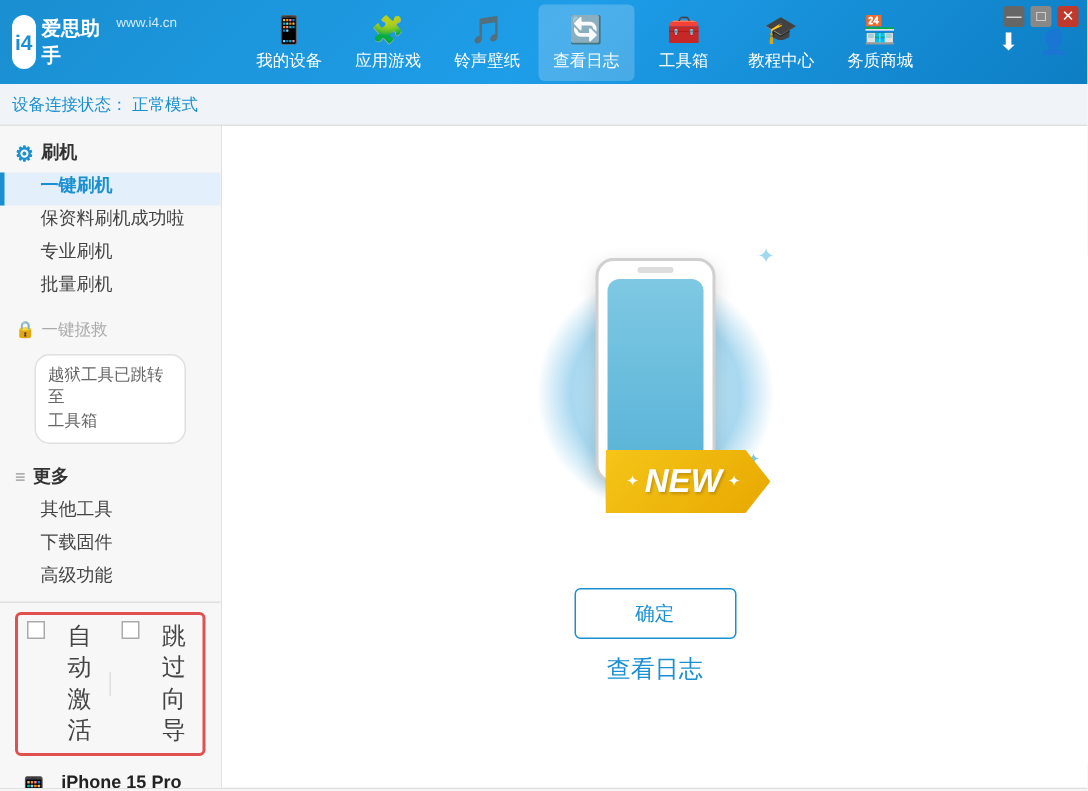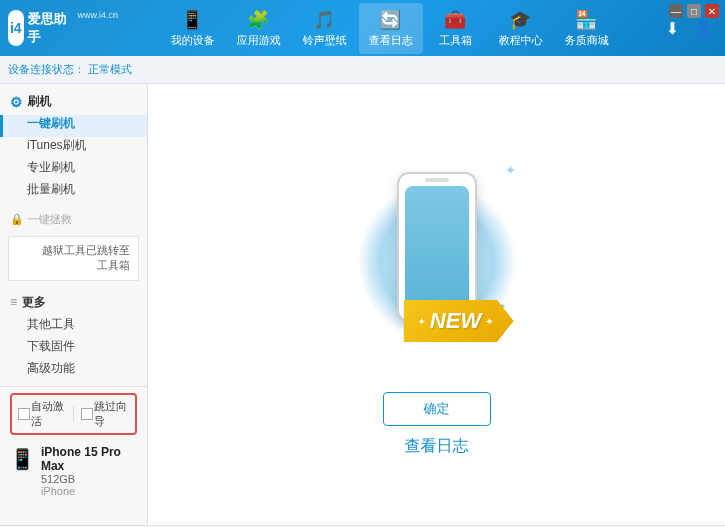--- a/index.html
+++ b/index.html
@@ -40,21 +40,21 @@
     .sidebar-section { padding: 4px 0; }
     .sidebar-section-header { display: flex; align-items: center; padding: 5px 10px; font-size: 12px; font-weight: bold; color: #333; }
     .sidebar-section-header .section-icon { margin-right: 5px; font-size: 14px; color: #1a8fd1; }
 
     .sidebar-item { padding: 0 10px 5px 24px; font-size: 12px; color: #444; cursor: pointer; border-left: 3px solid transparent; }
     .sidebar-item.active { background: #e3f0fb; color: #1a8fd1; border-left: 3px solid #1a8fd1; font-weight: bold; }
 
     .sidebar-disabled { padding: 5px 10px; font-size: 11px; color: #aaa; display: flex; align-items: center; gap: 4px; }
     .sidebar-disabled .lock-icon { font-size: 11px; color: #bbb; }
 
-    .sidebar-note { margin: 4px 8px; padding: 6px 8px; background: #fff; border: 1px solid #e0e0e0; border-radius: 0; font-size: 11px; color: #666; text-align: right; line-height: 1.4; }
+    .sidebar-note { margin: 4px 23px; padding: 6px 8px; background: #fff; border: 1px solid #e0e0e0; border-radius: 10px; font-size: 11px; color: #666; text-align: left; line-height: 1.4; }
 
     .sidebar-more-header { display: flex; align-items: center; padding: 5px 10px; font-size: 12px; font-weight: bold; color: #333; }
     .sidebar-more-header .more-icon { margin-right: 5px; font-size: 12px; color: #999; }
 
     
     .content { flex: 1; display: flex; flex-direction: column; align-items: center; justify-content: center; background: white; position: relative; }
 
     
     .phone-illustration { position: relative; width: 200px; height: 220px; margin-bottom: 20px; }
     .phone-glow { position: absolute; top: 50%; left: 50%; transform: translate(-50%, -50%); width: 160px; height: 160px; background: radial-gradient(circle, #d0eef8 0%, #a8d8f0 50%, transparent 70%); border-radius: 50%; }
@@ -72,21 +72,21 @@
     .success-text { font-size: 18px; color: #333; margin-bottom: 16px; }
     .confirm-btn { padding: 7px 40px; background: white; border: 1px solid #1a8fd1; border-radius: 4px; color: #1a8fd1; font-size: 13px; cursor: pointer; margin-bottom: 10px; }
     .log-link { font-size: 16px; color: #1a8fd1; cursor: pointer; text-decoration: none; }
 
     
     .status-bar { height: 30px; background: #f5f5f5; border-top: 1px solid #e0e0e0; display: flex; align-items: center; padding: 0 10px; gap: 20px; font-size: 11px; color: #666; }
 
     
     .device-section { border-top: 1px solid #e0e0e0; padding: 6px 8px; }
     .auto-row { display: flex; align-items: center; gap: 4px; padding: 2px 0 6px 0; border: 2px solid #e05050; border-radius: 4px; padding: 4px 6px; margin: 0 2px 6px 2px; }
-    .checkbox-label { display: flex; align-items: center; gap: 1px; font-size: 11px; color: #444; cursor: pointer; }
+    .checkbox-label { display: flex; gap: 15px; font-size: 16px; color: #444; cursor: pointer; }
     .checkbox { width: 12px; height: 12px; border: 1px solid #aaa; background: white; flex-shrink: 0; }
     .auto-row-sep { width: 1px; height: 16px; background: #ddd; margin: 0 3px; }
 
     .device-info { display: flex; align-items: flex-start; gap: 6px; padding: 4px 2px; }
     .device-icon { font-size: 20px; color: #1a8fd1; flex-shrink: 0; margin-top: 2px; }
     .device-details { }
     .device-name { font-size: 12px; font-weight: bold; color: #222; }
     .device-storage { font-size: 11px; color: #666; }
     .device-type { font-size: 11px; color: #999; }
 
@@ -162,21 +162,21 @@
     <div class="sidebar">
       <div class="sidebar-section">
         <div class="sidebar-section-header">
           <span class="section-icon">⚙</span>
           <span>刷机</span>
         </div>
         <div class="sidebar-item active">
           <span>一键刷机</span>
         </div>
         <div class="sidebar-item">
-          <span>iTunes刷机</span>
+          <span>保资料刷机成功啦</span>
         </div>
         <div class="sidebar-item">
           <span>专业刷机</span>
         </div>
         <div class="sidebar-item">
           <span>批量刷机</span>
         </div>
       </div>
 
       <div class="sidebar-disabled">

